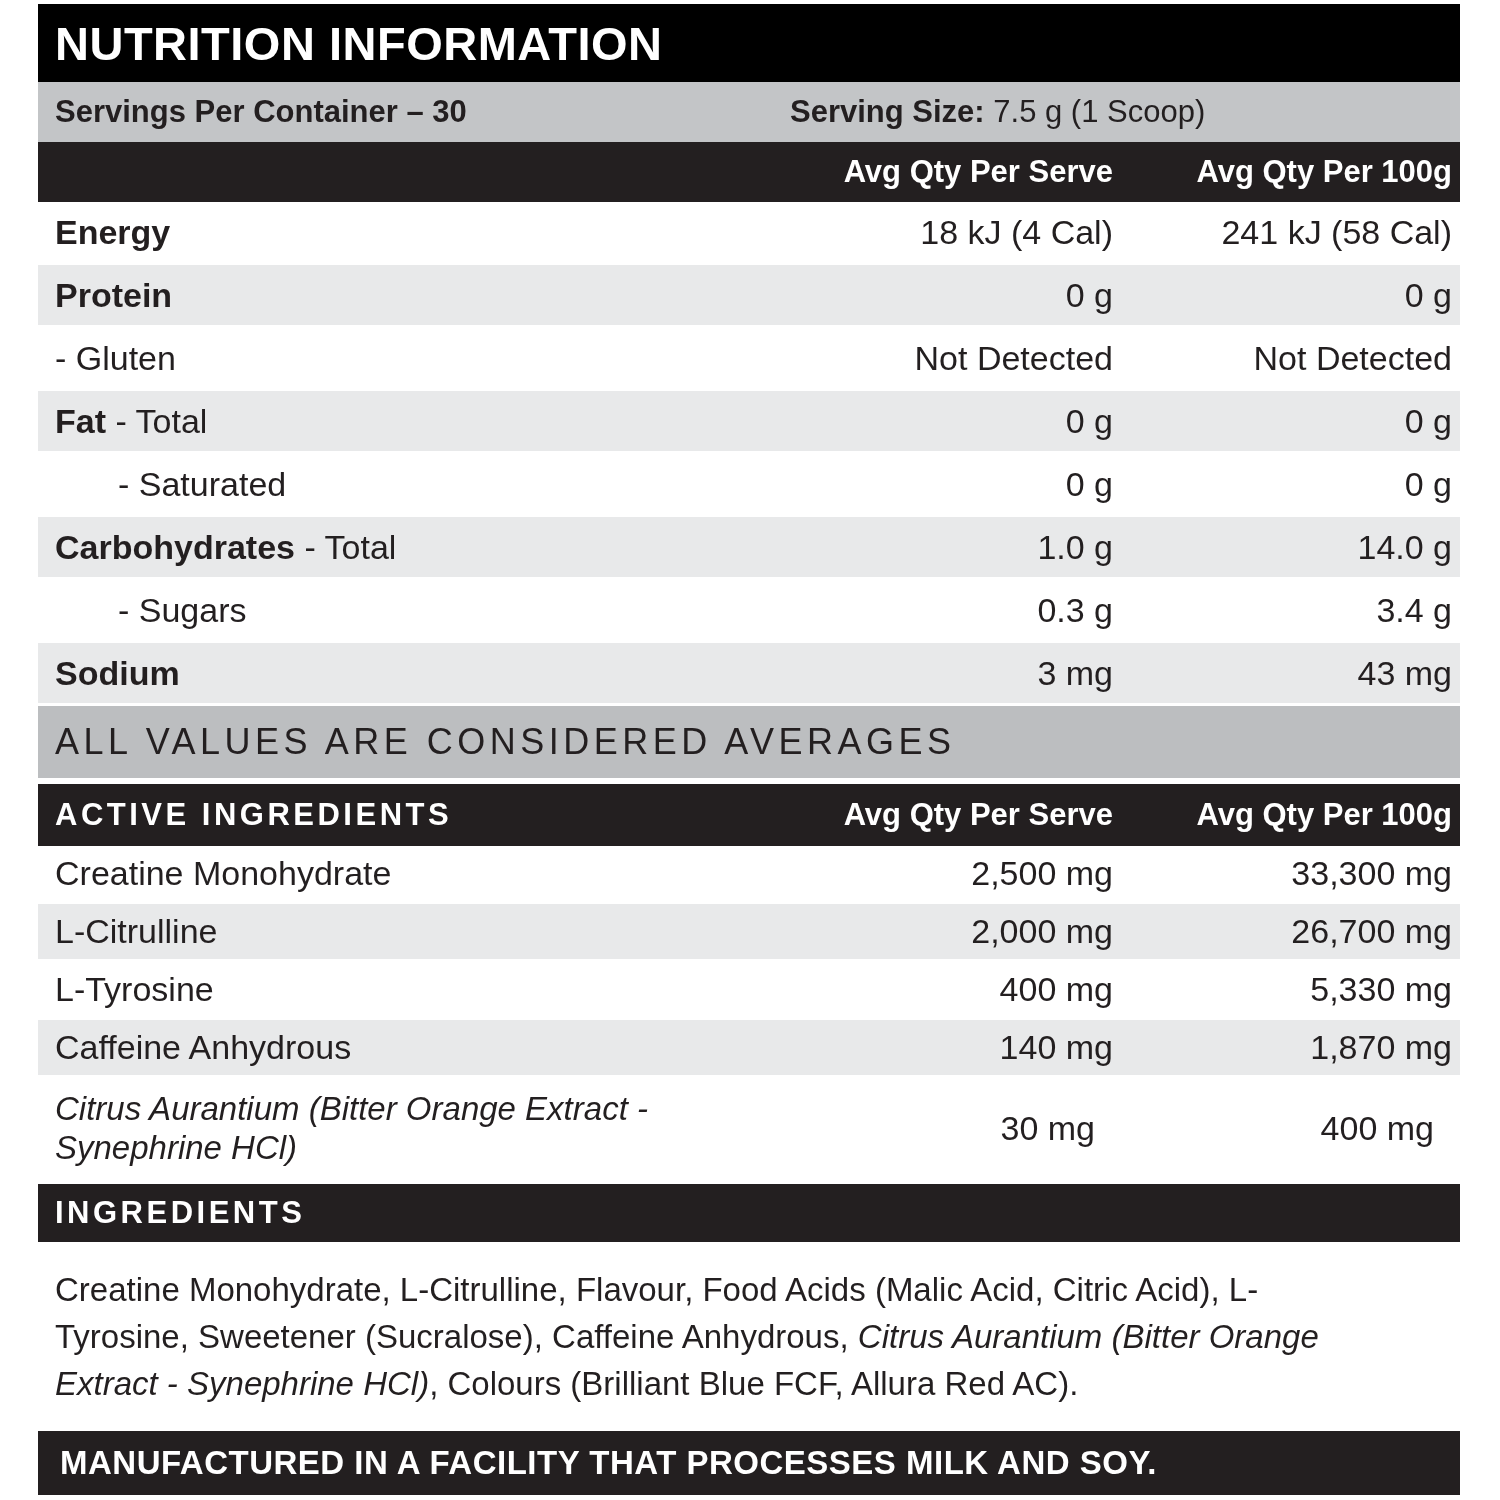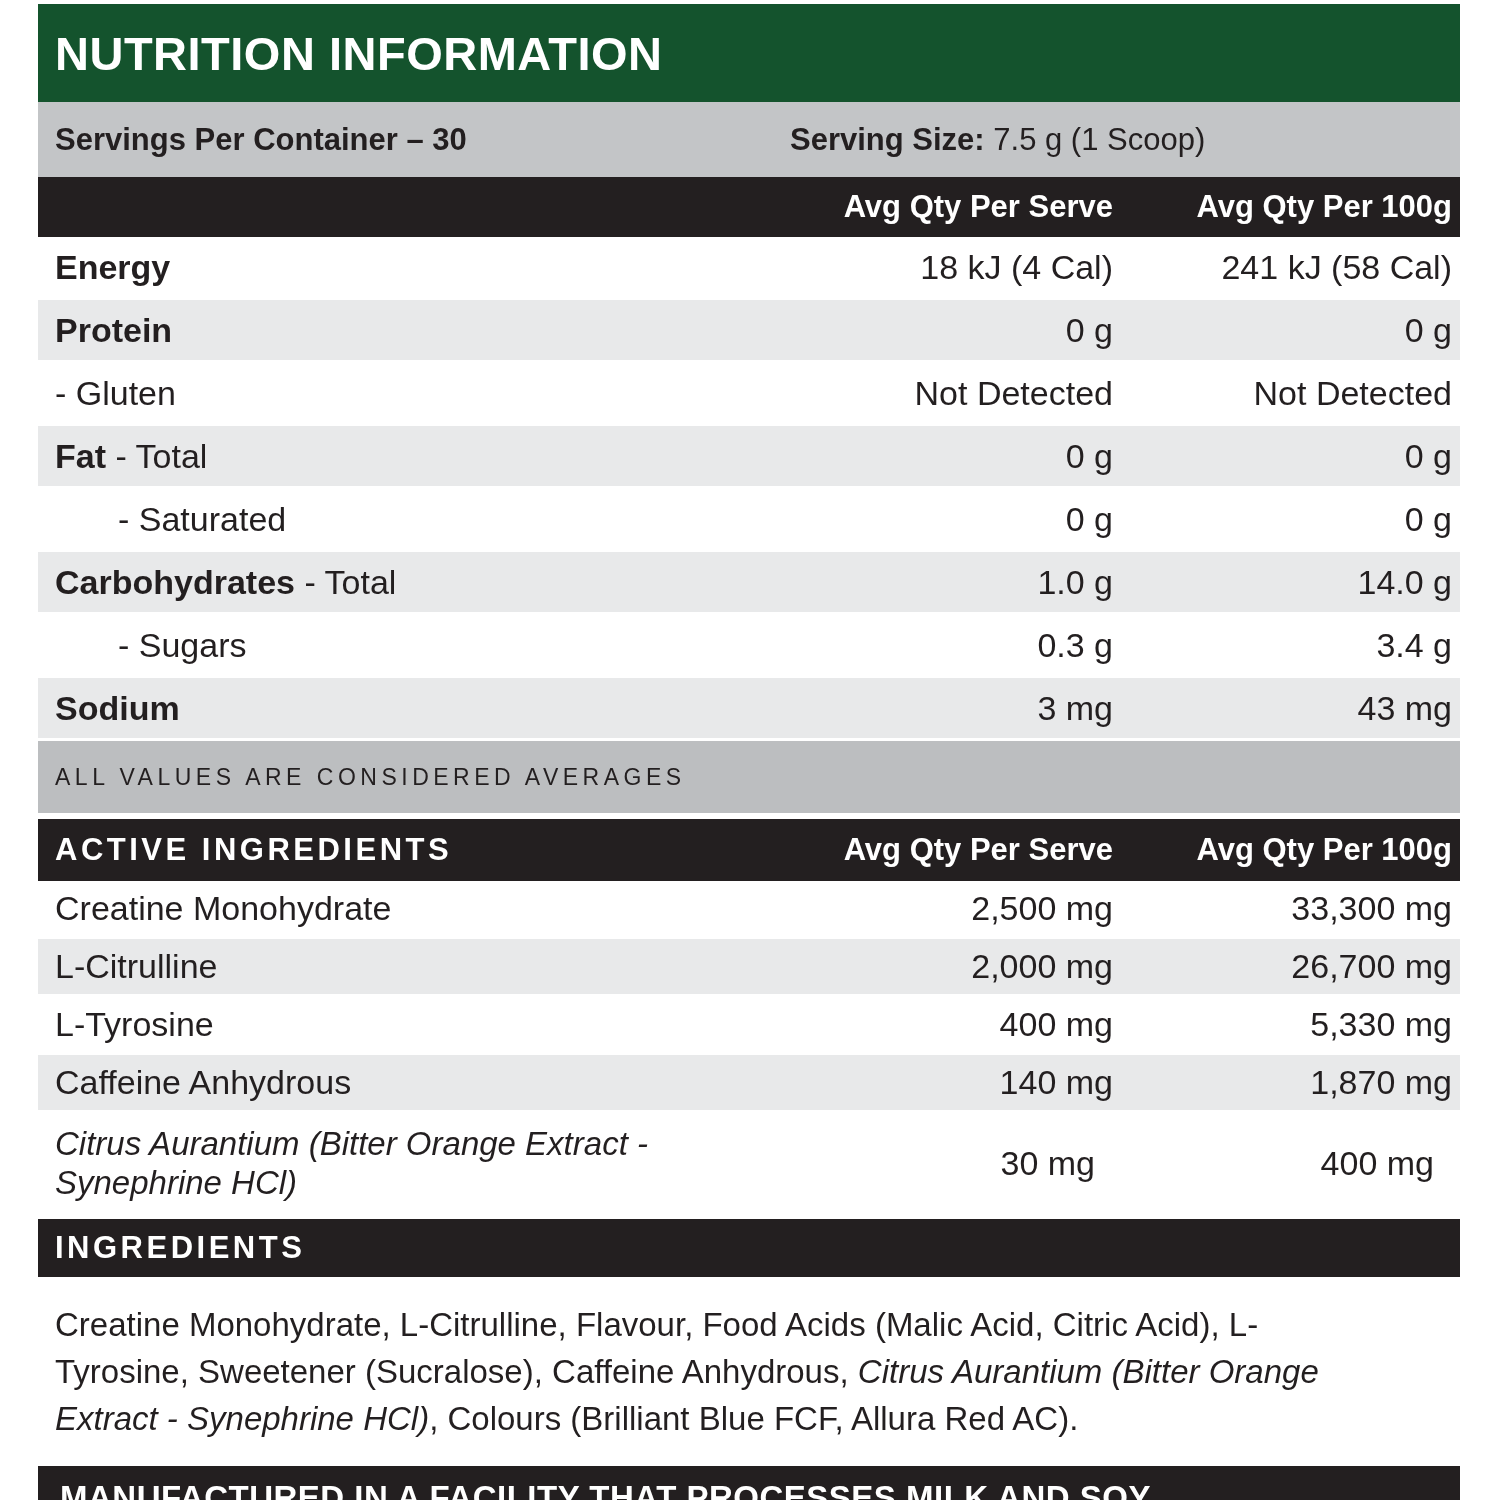--- a/index.html
+++ b/index.html
@@ -12,36 +12,36 @@
     color: #231f20;
   }
   .panel {
     position: absolute;
     top: 4px; left: 38px;
     width: 1422px;
   }
 
   
   .title-bar {
-    background: #14532d;
-    height: 98px;
+    background: #000000;
+    height: 78px;
     display: flex; align-items: center;
     padding-left: 17px;
   }
   .title-text {
     color: #ffffff;
     font-weight: bold;
     font-size: 47px;
     letter-spacing: 0.5px;
   }
 
   
   .servings-bar {
     background: #c3c5c7;
-    height: 75px;
+    height: 60px;
     position: relative;
     font-size: 31px;
   }
   .spc {
     position: absolute; left: 17px; top: 50%;
     transform: translateY(-50%);
     font-weight: bold;
   }
   .ss-group {
     position: absolute; left: 752px; top: 50%;
@@ -79,21 +79,21 @@
   .lbl-bold { font-weight: bold; margin-top: 28px; }
   .lbl-rest { font-weight: normal; }
 
   
   .averages-bar {
     background: #bcbec0;
     height: 72px;
     margin: 3px 0 6px 0;
     display: flex; align-items: center;
     padding-left: 17px;
-    font-size: 23px;
+    font-size: 36px;
     letter-spacing: 4.5px;
   }
 
   
   .active-header-bar {
     background: #231f20;
     height: 62px;
     display: flex; align-items: center;
     padding-left: 17px;
     color: #ffffff;

